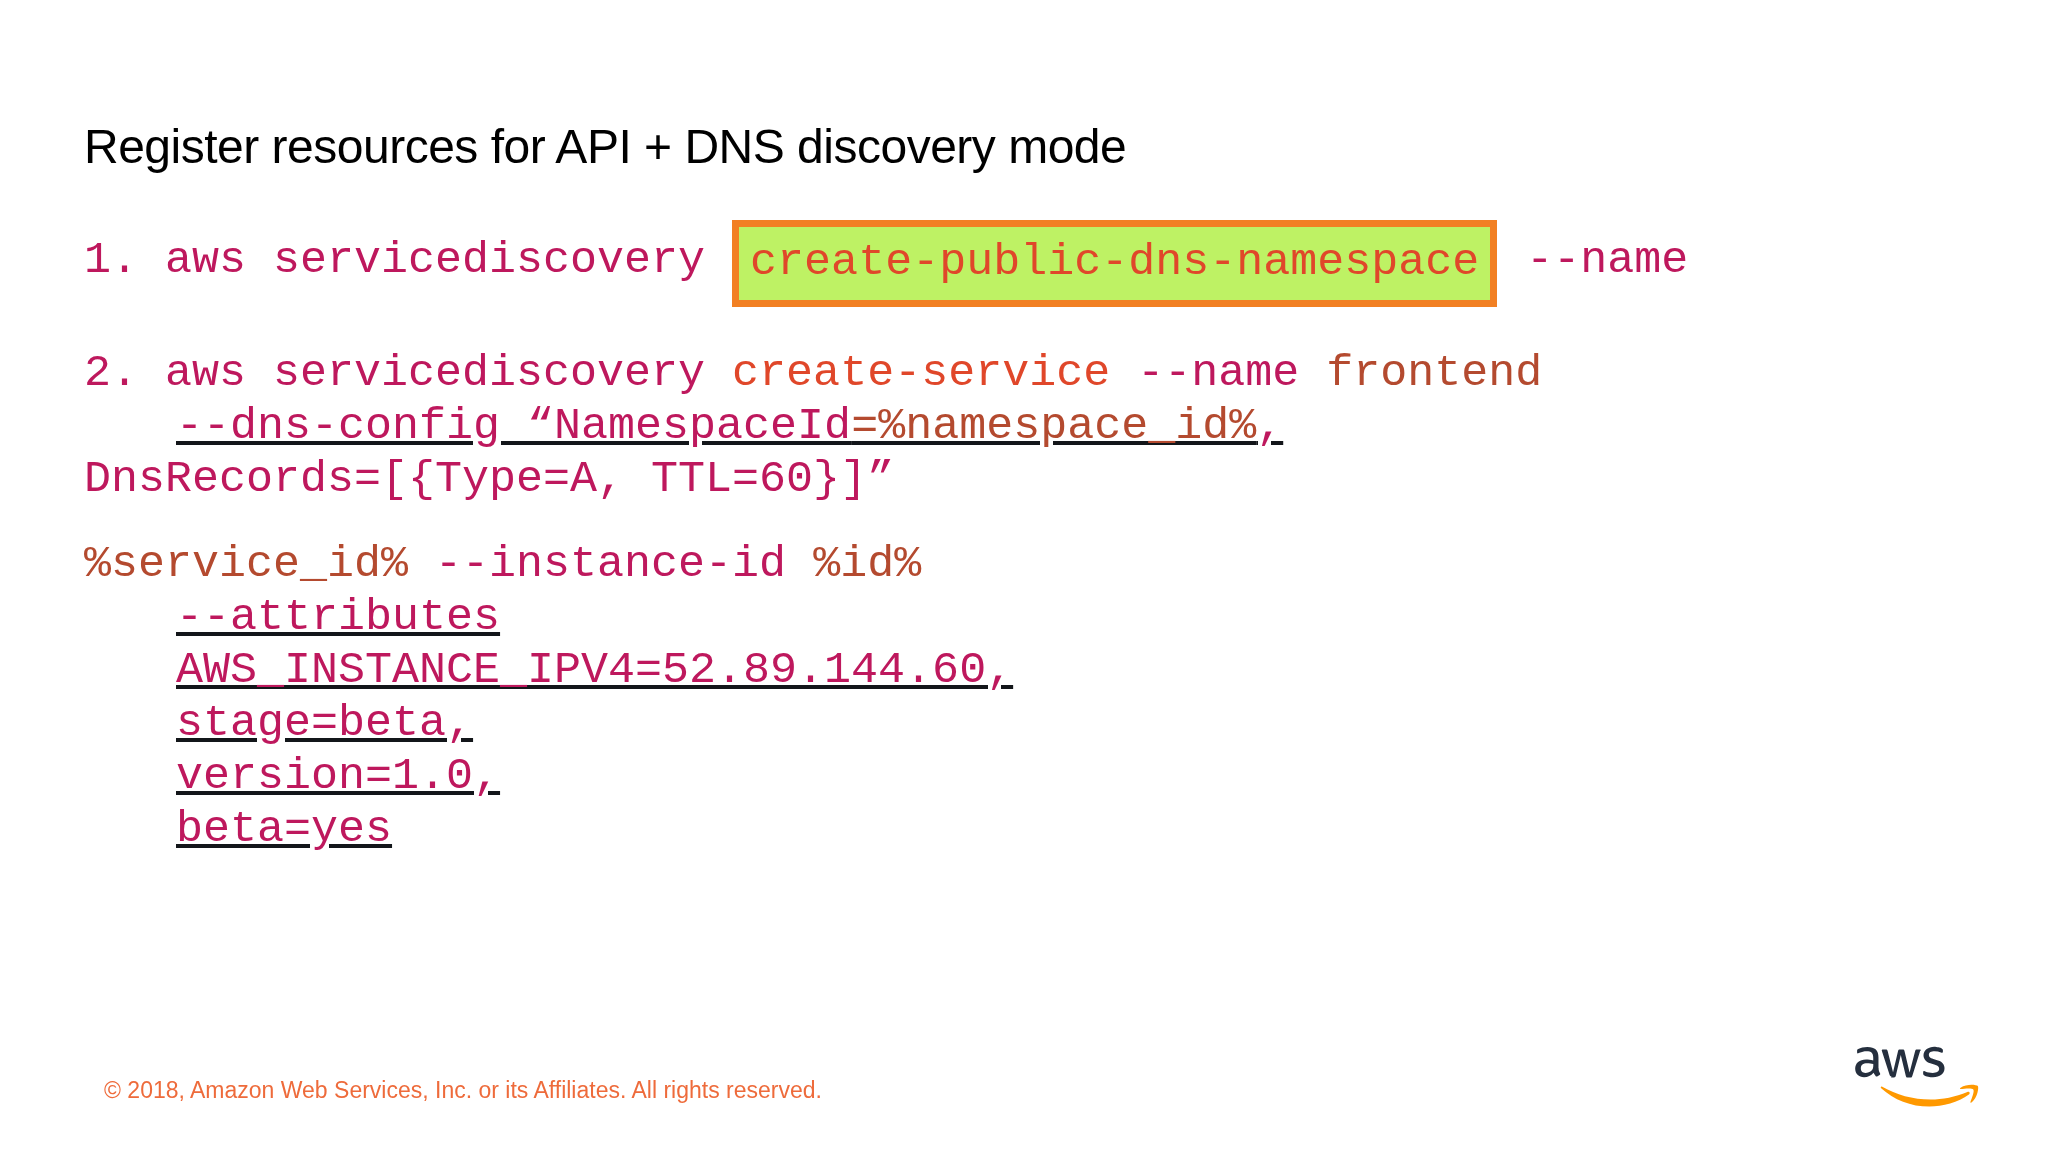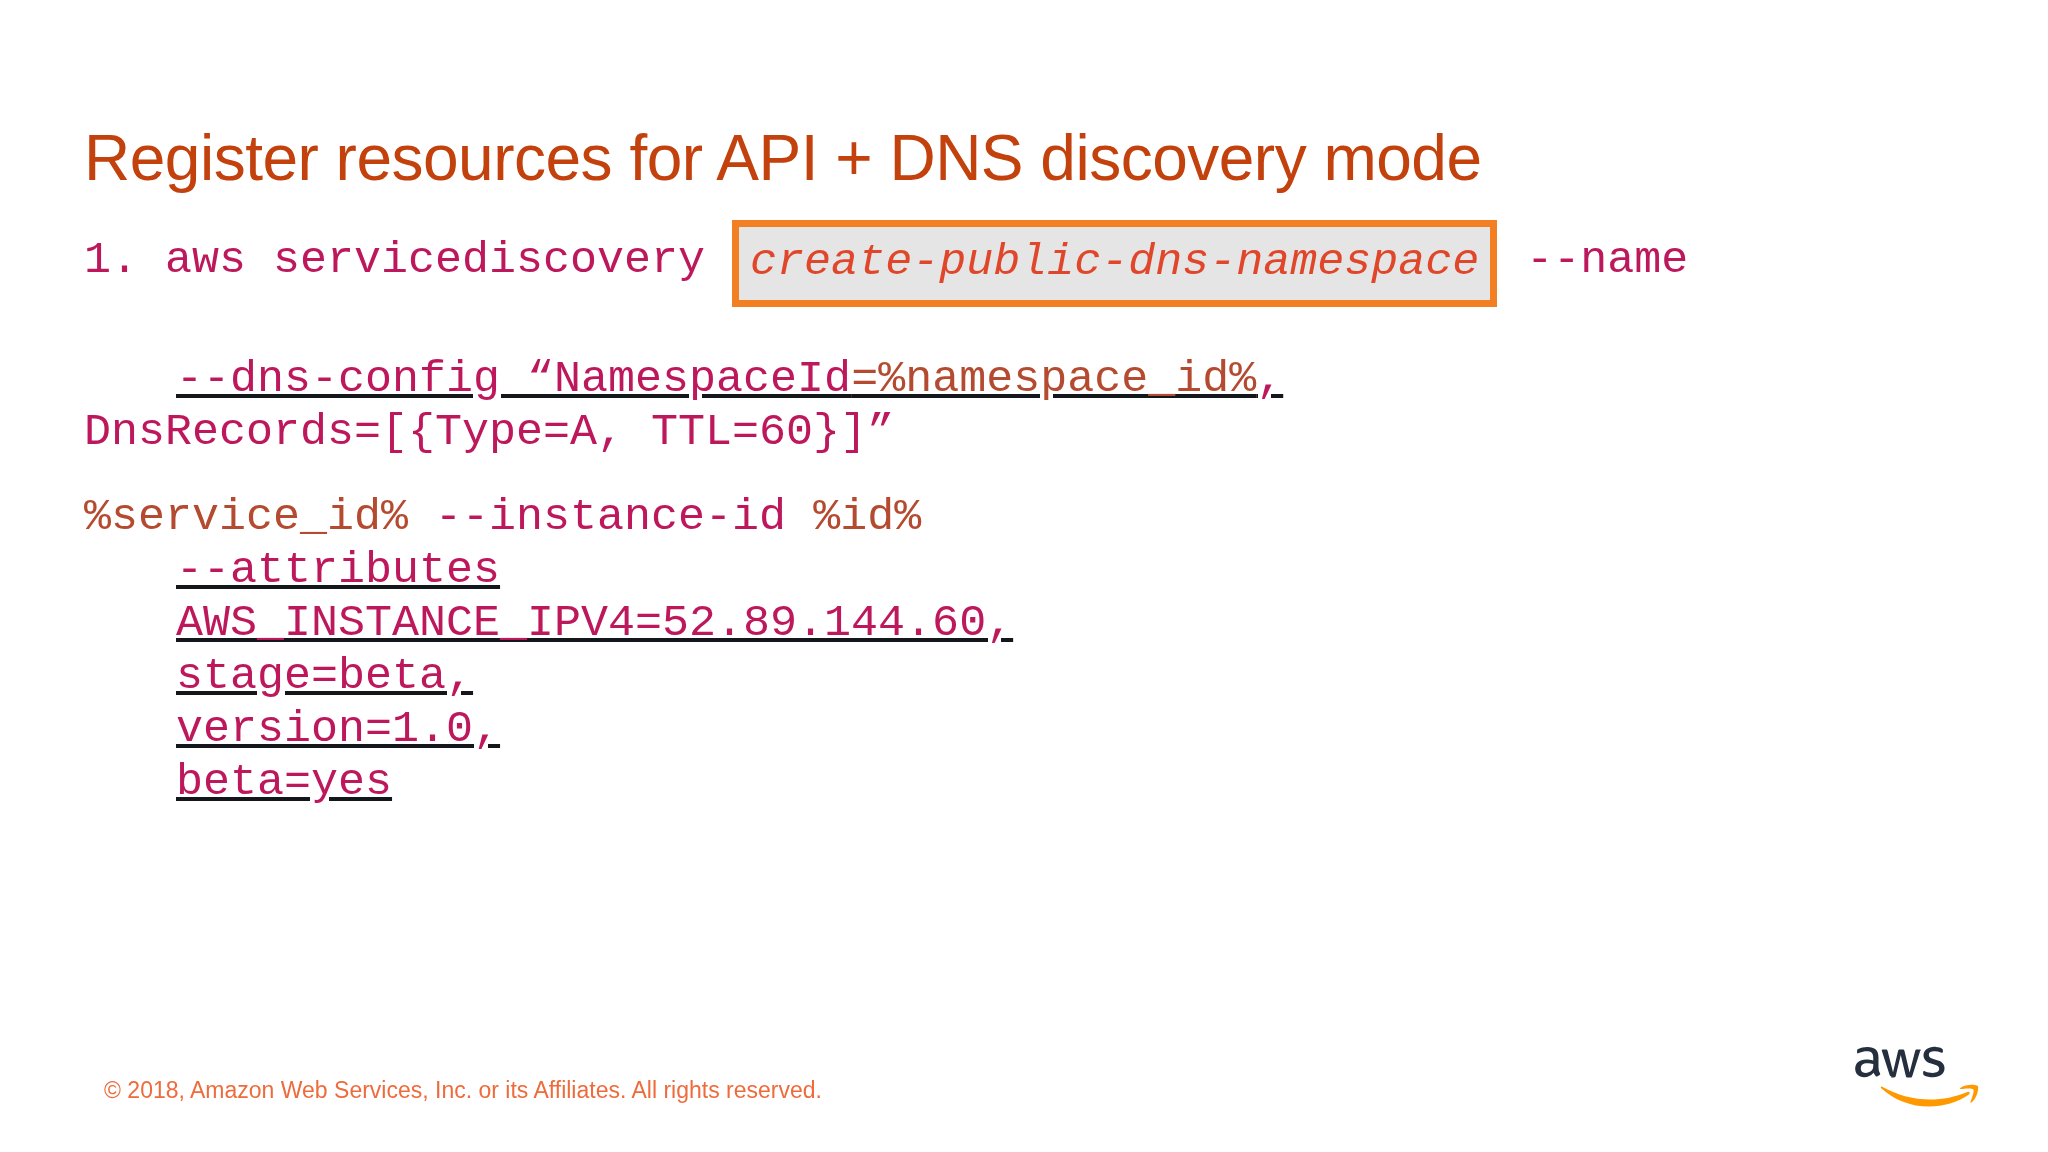--- a/index.html
+++ b/index.html
@@ -22,24 +22,24 @@
     background: #ffffff;
   }
 
   
   .slide-title {
     position: absolute;
     left: 84px;
     top: 72px;
     width: 1860px;
     font-family: "Liberation Sans", sans-serif;
-    font-size: 64px;
+    font-size: 48px;
     line-height: 86px;
     font-weight: 400;
-    color: #c2410c;
+    color: #000000;
     letter-spacing: -0.5px;
     white-space: nowrap;
   }
 
   
   .code-body {
     position: absolute;
     left: 84px;
     top: 218px;
     width: 1800px;
@@ -62,26 +62,25 @@
 
   .indent-1 { padding-left: 92px; text-decoration: underline; }
 
   .cmd      { color: #e0472a; }
   .val      { color: #b44a2f; }
   .plain    { color: #be185d; }
   .hl-box {
     display: inline-block;
     border: 7px solid #f28023;
     padding: 9px 11px 11px 11px;
-    margin: 0 2px 16px 0;
+    margin: 0 2px 10px 0;
     line-height: 53px;
-    background: #e5e5e5;
+    background: #bef264;
     position: relative;
     top: 2px;
-    font-style: italic;
   }
 
   
   .footer-copy {
     position: absolute;
     left: 104px;
     top: 1077px;
     font-family: "Liberation Sans", sans-serif;
     font-size: 23px;
     line-height: 26px;
@@ -104,20 +103,21 @@
 
 <div class="slide">
 
   <h1 class="slide-title">Register resources for API + DNS discovery mode</h1>
 
   <div class="code-body">
       <div class="code-block">
         <div class="code-line"><span class="plain">1. aws servicediscovery </span><span class="hl-box"><span class="cmd">create-public-dns-namespace</span></span><span class="plain"> --name</span></div>
       </div>
       <div class="code-block">
+        <div class="code-line"><span class="plain">2. aws servicediscovery </span><span class="cmd">create-service</span><span class="plain"> --name </span><span class="val">frontend</span></div>
         <div class="code-line indent-1"><span class="plain">--dns-config “NamespaceId</span><span class="val">=%namespace_id%</span><span class="plain">,</span></div>
         <div class="code-line"><span class="plain">DnsRecords=[{Type=A, TTL=60}]”</span></div>
       </div>
       <div class="code-block">
         <div class="code-line"><span class="val">%service_id%</span><span class="plain"> --instance-id </span><span class="val">%id%</span></div>
         <div class="code-line indent-1"><span class="plain">--attributes</span></div>
         <div class="code-line indent-1"><span class="plain">AWS_INSTANCE_IPV4=52.89.144.60,</span></div>
         <div class="code-line indent-1"><span class="plain">stage=beta,</span></div>
         <div class="code-line indent-1"><span class="plain">version=1.0,</span></div>
         <div class="code-line indent-1"><span class="plain">beta=yes</span></div>

